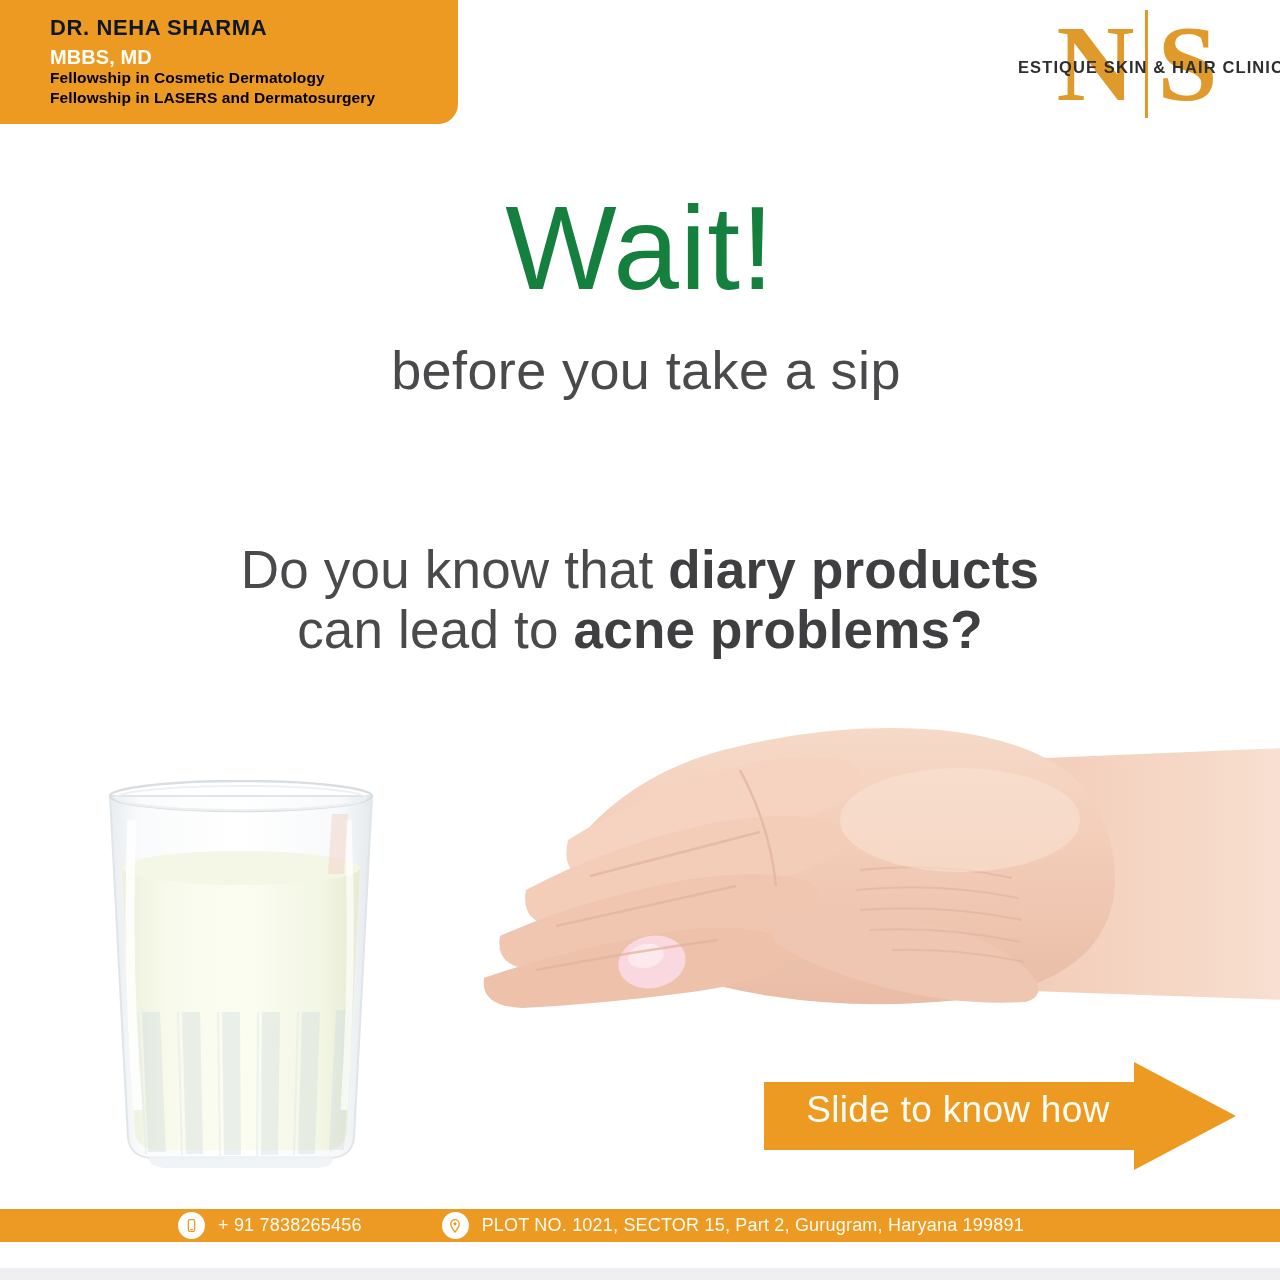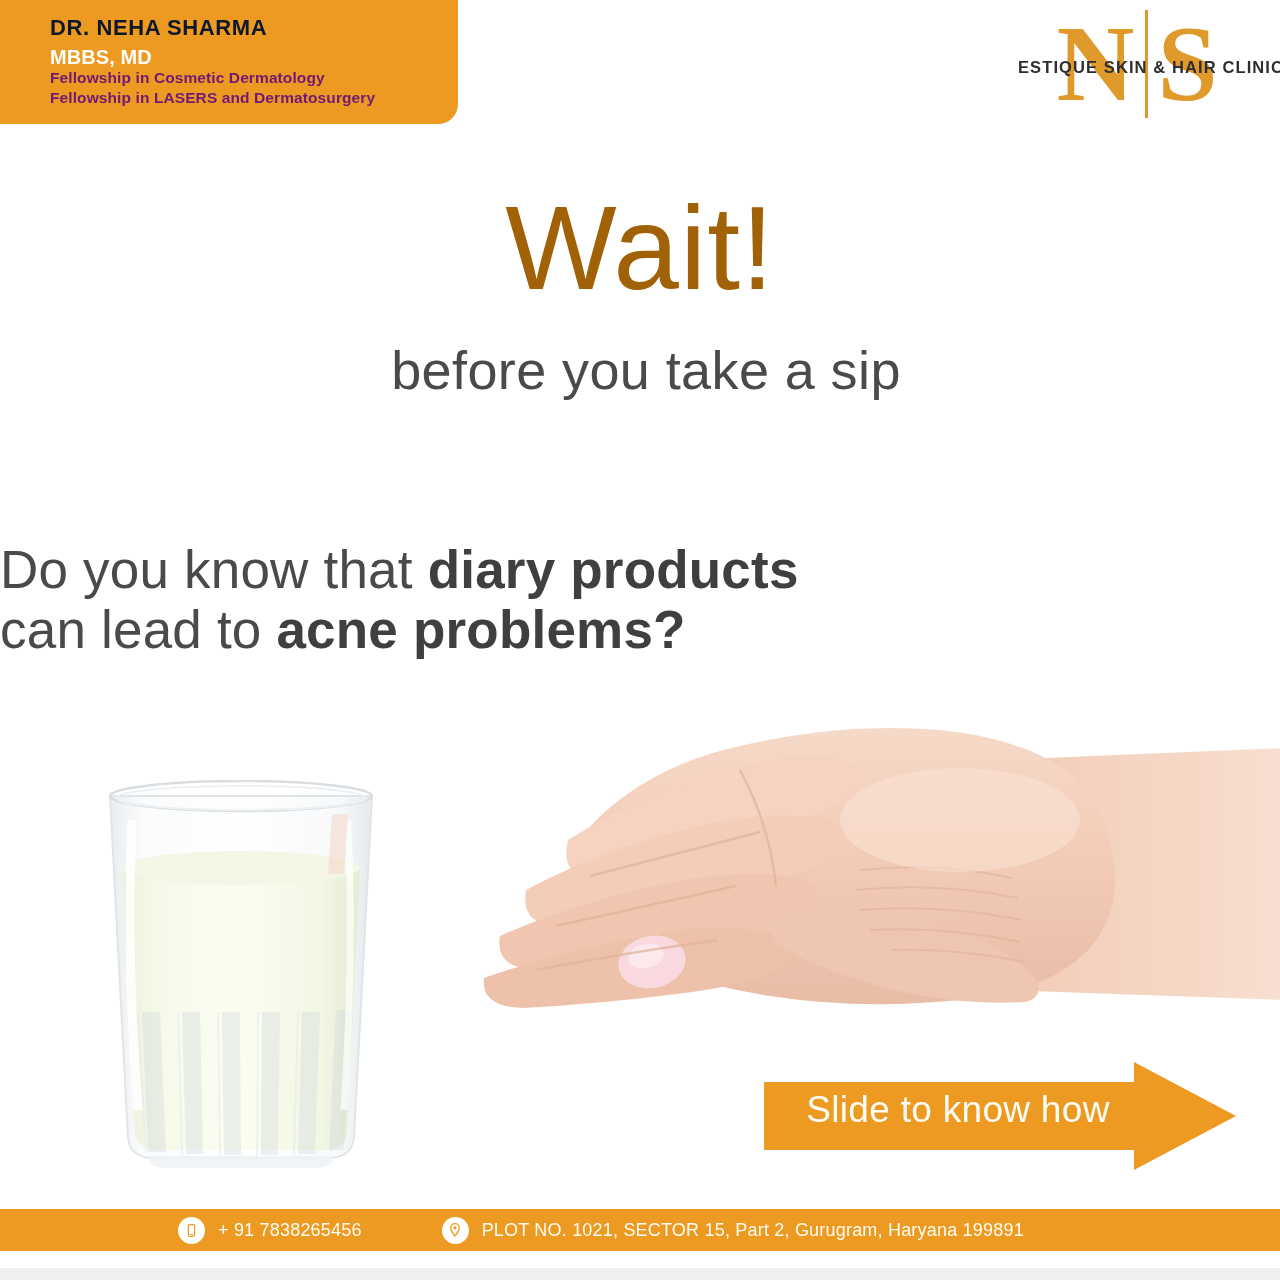--- a/index.html
+++ b/index.html
@@ -41,21 +41,21 @@
   .doctor-degree {
     color: #FFFDF7;
     font-size: 20px;
     font-weight: 700;
     line-height: 21px;
     letter-spacing: 0.1px;
     margin-top: 1px;
     white-space: nowrap;
   }
   .doctor-fellow {
-    color: #701a75;
+    color: #000000;
     font-size: 15.5px;
     font-weight: 700;
     line-height: 20px;
     letter-spacing: 0.1px;
     white-space: nowrap;
   }
 
   
   .clinic-logo {
     position: absolute;
@@ -100,21 +100,21 @@
 
   
   .headline {
     position: absolute;
     left: 0;
     right: 0;
     top: 186px;
     text-align: center;
     font-size: 118px;
     font-weight: 300;
-    color: #a16207;
+    color: #15803d;
     letter-spacing: 1px;
     line-height: 124px;
   }
   .subheadline {
     position: absolute;
     left: 12px;
     right: 0;
     top: 338px;
     text-align: center;
     font-size: 54px;
@@ -123,20 +123,21 @@
     letter-spacing: 0.4px;
     line-height: 64px;
   }
 
   
   .question {
     position: absolute;
     left: 0;
     right: 0;
     top: 540px;
+    text-align: center;
     font-size: 53px;
     font-weight: 300;
     color: #4A4A4D;
     line-height: 60px;
     letter-spacing: 0.2px;
   }
   .question b {
     font-weight: 700;
     color: #3F3F42;
   }
@@ -180,21 +181,21 @@
     line-height: 44px;
     pointer-events: none;
   }
 
   
   .footer-bar {
     position: absolute;
     left: 0;
     top: 1209px;
     width: 1280px;
-    height: 42px;
+    height: 33px;
     background: #EC9A21;
     display: flex;
     align-items: center;
   }
   .footer-item {
     display: flex;
     align-items: center;
     height: 42px;
   }
   .footer-item.phone { margin-left: 178px; }

